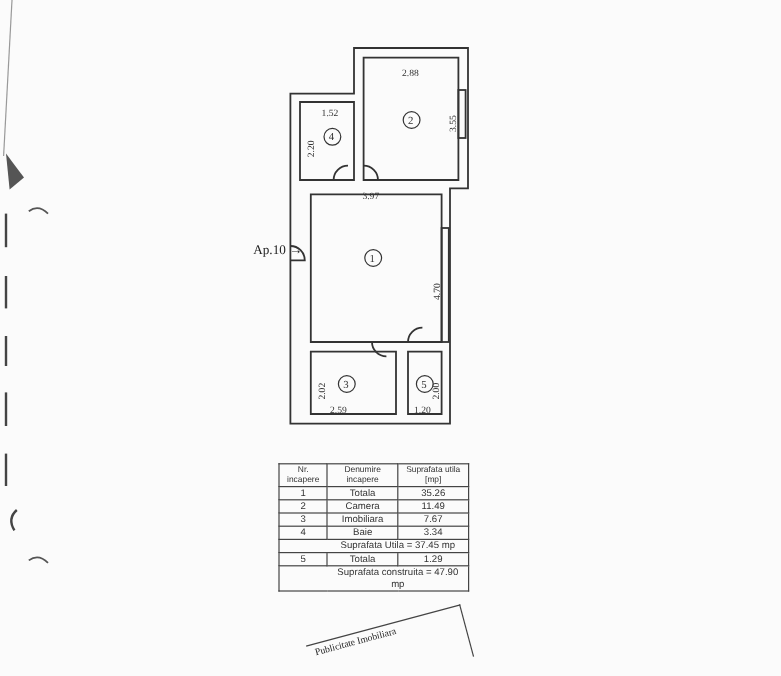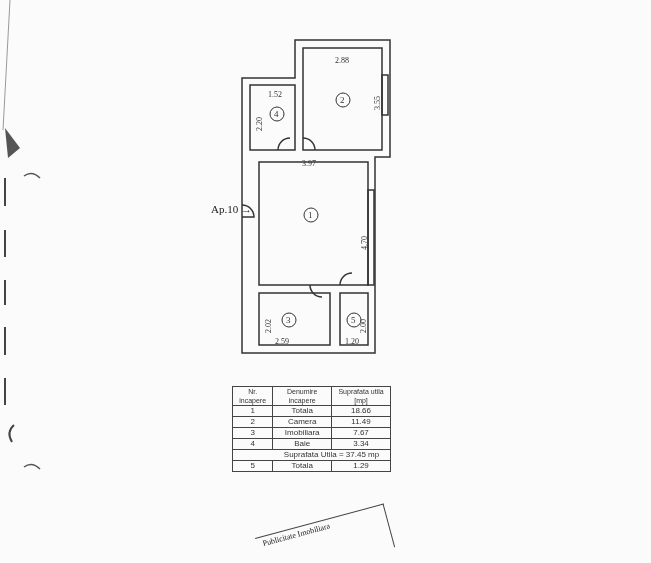--- a/index.html
+++ b/index.html
@@ -85,21 +85,21 @@
 <table class="legend">
   <tbody>
       <tr>
     <th>Nr. incapere</th>
     <th>Denumire incapere</th>
     <th>Suprafata utila [mp]</th>
   </tr>
   <tr>
     <td>1</td>
     <td>Totala</td>
-    <td>18.66</td>
+    <td>35.26</td>
   </tr>
   <tr>
     <td>2</td>
     <td>Camera</td>
     <td>11.49</td>
   </tr>
   <tr>
     <td>3</td>
     <td>Imobiliara</td>
     <td>7.67</td>
@@ -110,18 +110,21 @@
     <td>3.34</td>
   </tr>
   <tr>
     <td colspan="3" class="merged">Suprafata Utila = 37.45 mp</td>
   </tr>
   <tr>
     <td>5</td>
     <td>Totala</td>
     <td>1.29</td>
   </tr>
+  <tr>
+    <td colspan="3" class="merged">Suprafata construita = 47.90 mp</td>
+  </tr>
 </tbody>
   </table>
 
 <div class="abs" style="left:255px;top:538px;width:120px;height:40px;border-top:1.5px solid #444;border-right:1.5px solid #444;transform:rotate(-15deg);transform-origin:left top;font-size:8px;padding:2px 6px;">
   <span>Publicitate Imobiliara</span>
 </div>
 
 </body></html>

